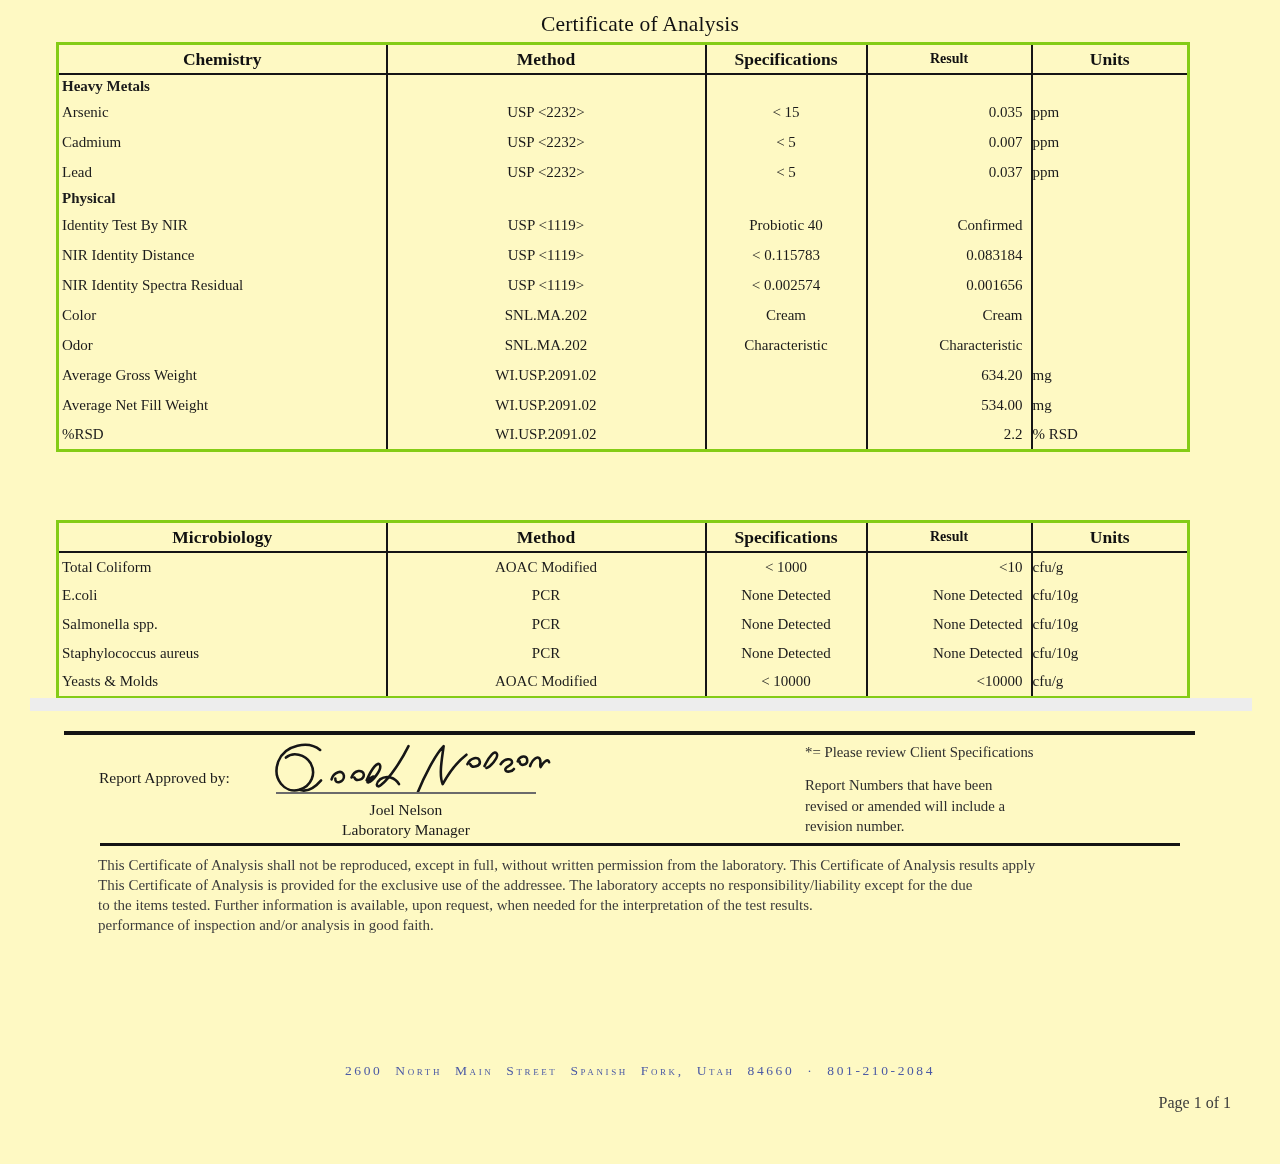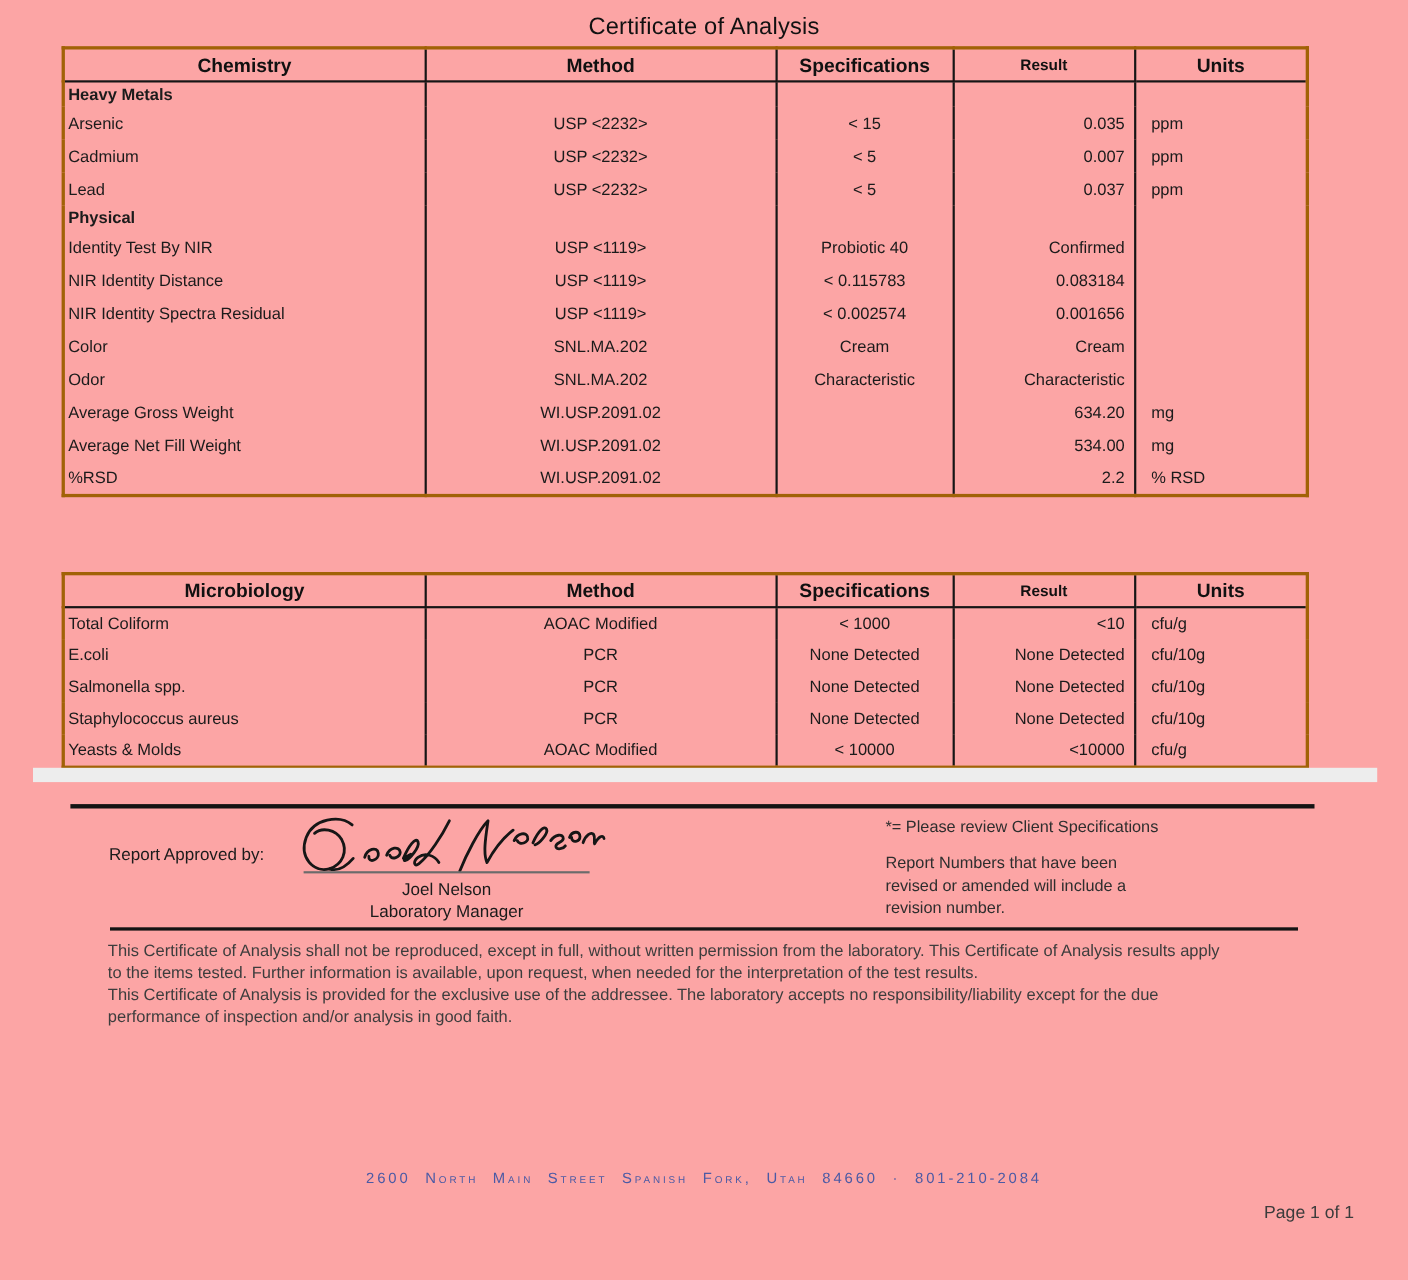--- a/index.html
+++ b/index.html
@@ -1,27 +1,27 @@
 <!DOCTYPE html>
 <html><head>
 <meta charset="utf-8">
 <style>
   html,body{margin:0;padding:0;background:#ffffff;}
   .page{
-    position:relative;width:1280px;height:1164px;background:#fca5a5;
-    font-family:Liberation Sans, sans-serif;color:#1b1b1b;overflow:hidden;
+    position:relative;width:1280px;height:1164px;background:#fef9c3;
+    font-family:Liberation Serif, serif;color:#1b1b1b;overflow:hidden;
   }
   .page-title{
     position:absolute;top:12px;left:0;right:0;text-align:center;
     font-size:21.5px;color:#111;font-weight:400;letter-spacing:.2px;
   }
   .tbl-wrap{position:absolute;left:56px;}
   .tbl-wrap.chem{top:42px;}
   .tbl-wrap.micro{top:520px;}
-  table.coa{border-collapse:collapse;table-layout:fixed;width:1131px;border:3px solid #a16207;}
+  table.coa{border-collapse:collapse;table-layout:fixed;width:1131px;border:3px solid #84cc16;}
   table.coa col.col0{width:329px;}
   table.coa col.col1{width:319px;}
   table.coa col.col2{width:161px;}
   table.coa col.col3{width:165px;}
   table.coa col.col4{width:157px;}
   table.coa th{
     border:2.5px solid #151515;height:28px;padding:0 2px;
     font-size:17.5px;font-weight:700;color:#111;vertical-align:middle;text-align:center;
   }
   table.coa th.result-h{font-size:14px;}
@@ -30,21 +30,21 @@
     font-size:15px;color:#1b1b1b;overflow:hidden;white-space:nowrap;
   }
   table.coa td:first-child{border-left:none;}
   table.coa tr.section-row{height:23px;}
   table.coa tr.data-row{height:30px;}
   table.coa.micro-t tr.data-row{height:29px;}
   table.coa td.c0{text-align:left;padding-left:3px;}
   table.coa tr.section-row td.c0{font-weight:700;}
   table.coa td.c1,table.coa td.c2{text-align:center;}
   table.coa td.c3{text-align:right;padding-right:8px;}
-  table.coa td.c4{text-align:left;padding-left:14px;}
+  table.coa td.c4{text-align:left;padding-left:0;}
   .scan-strip{position:absolute;left:30px;top:698px;width:1222px;height:13px;background:#ededed;}
   .rule-top{position:absolute;left:64px;top:731px;width:1131px;height:4px;background:#141414;}
   .rule-bottom{position:absolute;left:100px;top:843px;width:1080px;height:3px;background:#141414;}
   .approved-label{position:absolute;left:99px;top:769px;font-size:15.5px;color:#1b1b1b;}
   .signature-svg{position:absolute;left:266px;top:736px;width:285px;height:64px;}
   .sig-line{position:absolute;left:276px;top:792px;width:260px;height:2px;background:#6b6b6b;}
   .signer-block{position:absolute;left:276px;top:800px;width:260px;text-align:center;
     font-size:15.5px;line-height:19.5px;color:#1b1b1b;}
   .client-note{position:absolute;left:805px;top:744px;font-size:14.8px;color:#2e2e2e;}
   .revision-note{position:absolute;left:805px;top:775px;font-size:14.8px;line-height:20.5px;color:#2e2e2e;}
@@ -266,21 +266,21 @@
   <div class="revision-note">
     <div>Report Numbers that have been</div>
     <div>revised or amended will include a</div>
     <div>revision number.</div>
   </div>
 
   <div class="rule-bottom"></div>
 
   <div class="disclaimer">
     <div>This Certificate of Analysis shall not be reproduced, except in full, without written permission from the laboratory. This Certificate of Analysis results apply</div>
+    <div>This Certificate of Analysis is provided for the exclusive use of the addressee. The laboratory accepts no responsibility/liability except for the due</div>
     <div>to the items tested. Further information is available, upon request, when needed for the interpretation of the test results.</div>
-    <div>This Certificate of Analysis is provided for the exclusive use of the addressee. The laboratory accepts no responsibility/liability except for the due</div>
     <div>performance of inspection and/or analysis in good faith.</div>
   </div>
 
   <div class="footer-address">2600 North Main Street Spanish Fork, Utah 84660 · 801-210-2084</div>
   <div class="page-number">Page 1 of 1</div>
 
 </div>
 
 </body></html>

